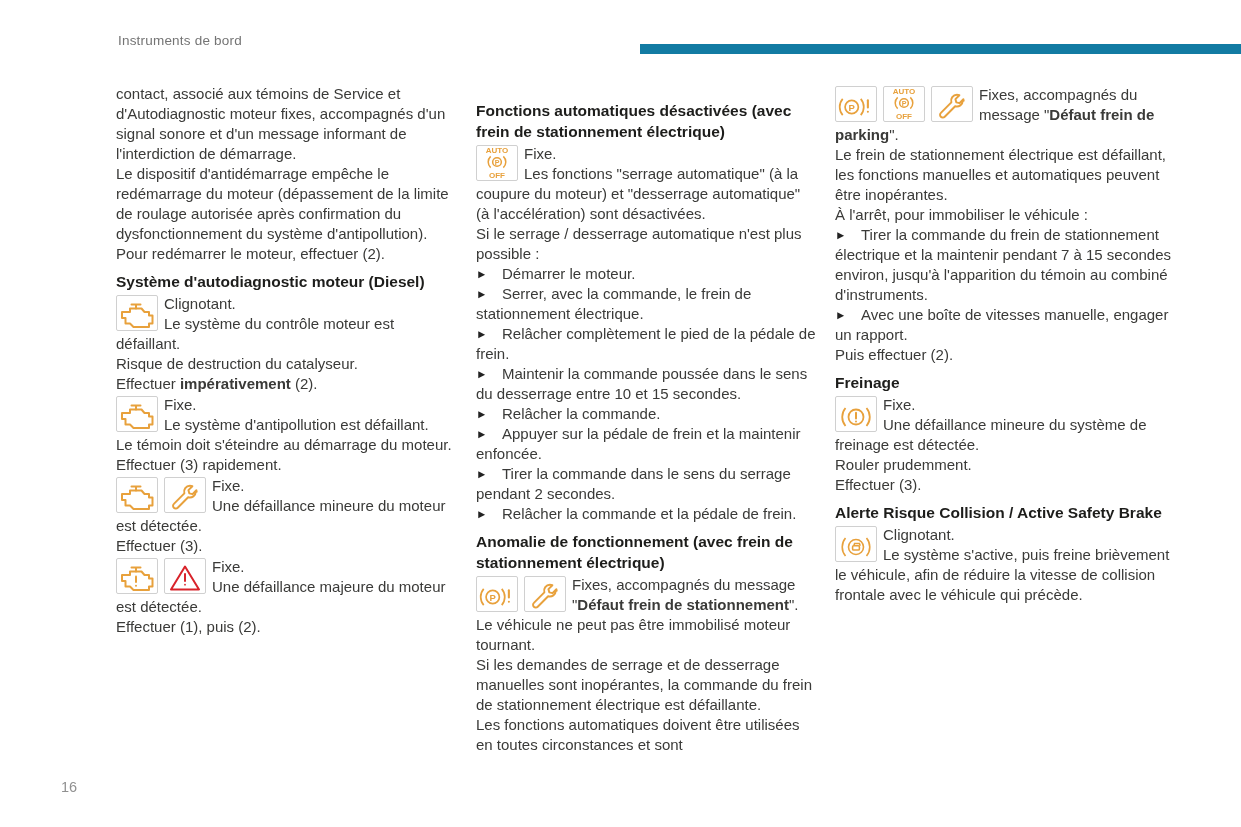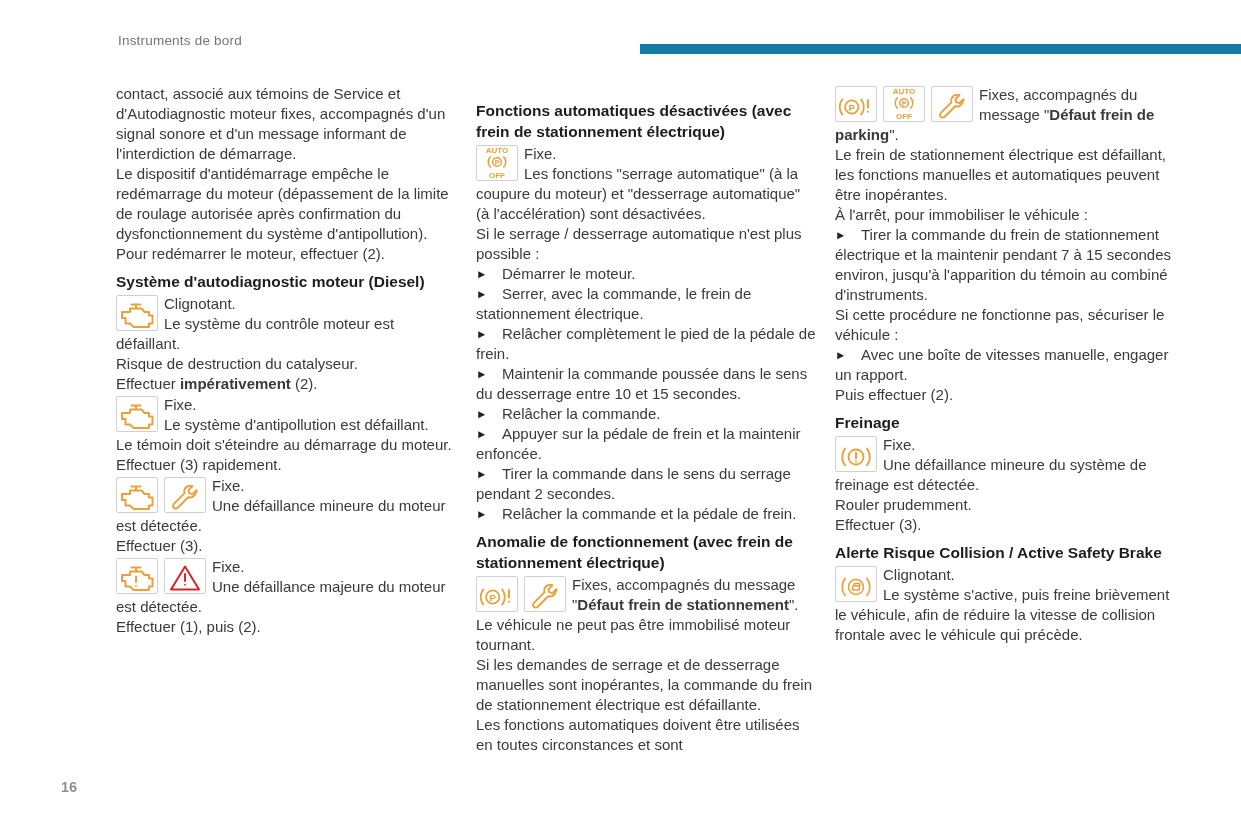--- a/index.html
+++ b/index.html
@@ -1,21 +1,21 @@
 <!DOCTYPE html>
 <html><head>
 <meta charset="utf-8">
 <style>
   *{box-sizing:border-box}
   html,body{margin:0;padding:0;background:#ffffff}
   .page{position:relative;width:1241px;height:827px;background:#fff;overflow:hidden;
         font-family:"Liberation Sans",sans-serif}
   .header-title{position:absolute;left:118px;top:33px;font-size:13.5px;color:#747474;letter-spacing:.2px}
   .topbar{position:absolute;left:640px;top:44px;width:601px;height:10px}
-  .pagenum{position:absolute;left:61px;top:779px;font-size:14.5px;font-weight:bold;color:#909090}
+  .pagenum{position:absolute;left:61px;top:779px;font-size:14.5px;font-weight:normal;color:#909090}
   .col{position:absolute;top:84px;font-size:15px;line-height:20px;color:#3a3a38}
   .col-1{left:116px;width:344px}
   .col-2{left:476px;width:340px}
   .col-3{left:835px;width:338px}
   .col h3{font-size:15.5px;line-height:21px;color:#1d1d1b;margin:7px 0 2px;clear:left;white-space:pre-wrap;font-weight:bold}
   .col h3:first-child{margin-top:16px}
   .col p{margin:0;clear:left;white-space:pre-wrap}
   .col .iconpara{margin:1px 0 0;clear:left;white-space:pre-wrap}
   .iconbox{float:left;width:42px;height:36px;margin:1px 6px 1px 0;border:1px solid #d0d0d0;
            border-radius:2px;background:#fff;display:flex;align-items:flex-end;justify-content:center}
@@ -119,21 +119,20 @@
             <text x="18" y="22" text-anchor="middle" font-size="7.5" font-weight="bold" fill="#E8A13C" stroke="none">P</text>
             <path d="M11.3 13a8.2 8.2 0 0 0 0 12"></path>
             <path d="M24.7 13a8.2 8.2 0 0 1 0 12"></path>
             <text x="18" y="36" text-anchor="middle" font-size="8.5" font-weight="bold" fill="#E8A13C" stroke="none">OFF</text>
           </svg></span><span class="iconbox"><svg width="28" height="28" viewBox="0 0 30 30" fill="none" stroke="#E8A13C" stroke-width="2.1" stroke-linejoin="round" stroke-linecap="round">
             <path d="M26.5 8.2a6.3 6.3 0 0 1-8.1 6L7.2 25.4a2.9 2.9 0 1 1-4.1-4.1L14.3 10a6.3 6.3 0 0 1 6-8.1c.9 0 1.8.2 2.6.5l-4.2 4.2.9 3.4 3.4.9L27.2 6.7c.2.5.3 1 .3 1.5z"></path>
           </svg></span><span><span>Fixes, accompagnés du message "</span><span class="b">Défaut frein de parking</span><span>".
 Le frein de stationnement électrique est défaillant, les fonctions manuelles et automatiques peuvent être inopérantes.
 À l'arrêt, pour immobiliser le véhicule :</span></span></div>
       <p><span class="glyph">►</span><span>Tirer la commande du frein de stationnement électrique et la maintenir pendant 7 à 15 secondes environ, jusqu'à l'apparition du témoin au combiné d'instruments.</span></p>
-      <p><span>Si cette procédure ne fonctionne pas, sécuriser le véhicule :</span></p>
       <p><span class="glyph">►</span><span>Avec une boîte de vitesses manuelle, engager un rapport.</span></p>
       <p><span>Puis effectuer (2).</span></p>
       <h3>Freinage</h3>
       <div class="iconpara"><span class="iconbox"><svg width="36" height="28" viewBox="0 0 36 28" fill="none" stroke="#E8A13C" stroke-width="1.8">
             <circle cx="18" cy="14" r="7.5"></circle>
             <path d="M18 9.8v5.6" stroke-linecap="round" stroke-width="2"></path>
             <circle cx="18" cy="18.6" r="1" fill="#E8A13C" stroke="none"></circle>
             <path d="M7.5 5a14 14 0 0 0 0 18"></path>
             <path d="M28.5 5a14 14 0 0 1 0 18"></path>
           </svg></span><span><span>Fixe.

